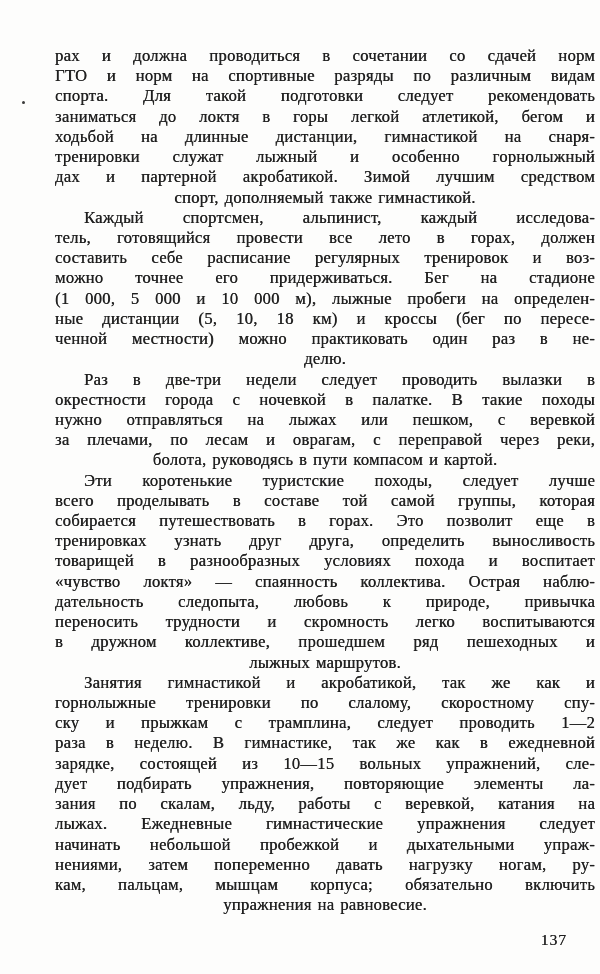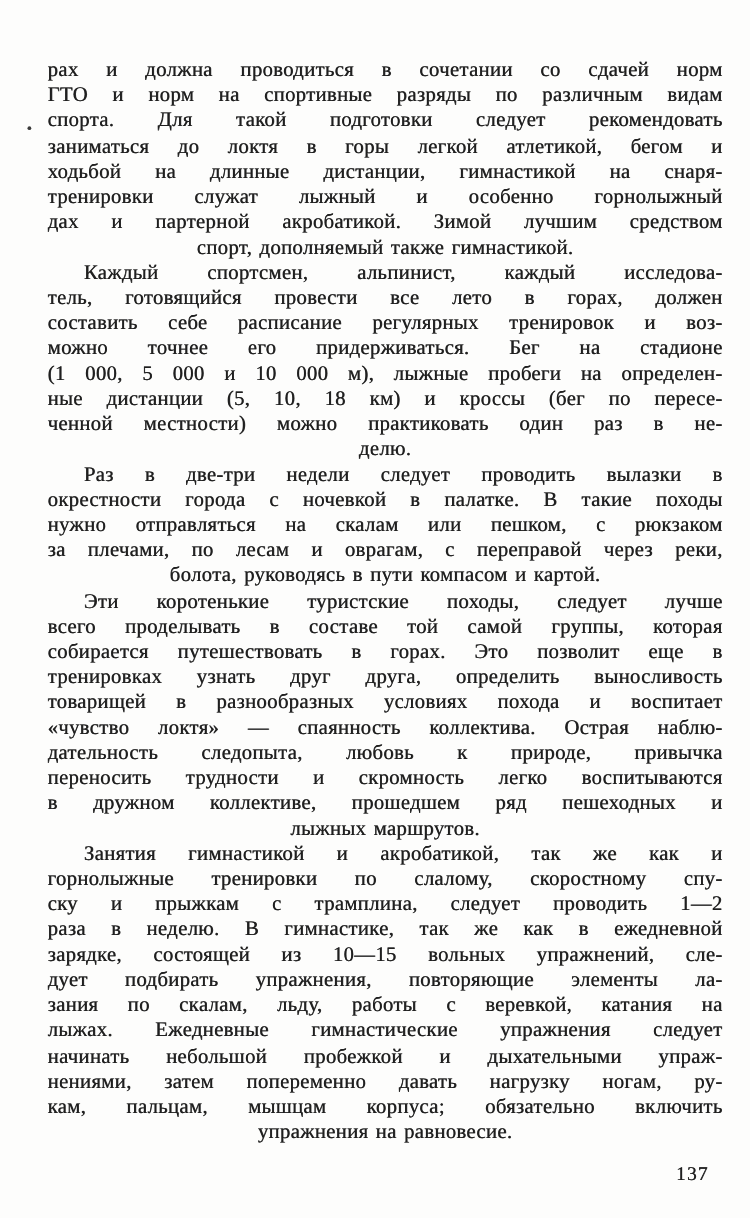--- a/index.html
+++ b/index.html
@@ -13,21 +13,21 @@
   .page {
     position: relative;
     width: 600px;
     height: 974px;
     background: #fdfdfc;
     font-family: "Liberation Serif", "DejaVu Serif", serif;
     color: #1f1f1f;
   }
   .text-block {
     position: absolute;
-    left: 38px;
+    left: 55px;
     top: 46px;
     width: 540px;
   }
   .line {
     font-size: 16.6px;
     line-height: 20.23px;
     height: 20.23px;
     overflow: hidden;
     text-align: justify;
     letter-spacing: 0.25px;
@@ -105,21 +105,21 @@
       <div class="line">ные дистанции (5, 10, 18 км) и кроссы (бег по пересе-</div>
 
       <div class="line">ченной местности) можно практиковать один раз в не-</div>
 
       <div class="line last">делю.</div>
 
       <div class="line indent">Раз в две-три недели следует проводить вылазки в</div>
 
       <div class="line">окрестности города с ночевкой в палатке. В такие походы</div>
 
-      <div class="line">нужно отправляться на скалам или пешком, с рюкзаком</div>
+      <div class="line">нужно отправляться на лыжах или пешком, с веревкой</div>
 
       <div class="line">за плечами, по лесам и оврагам, с переправой через реки,</div>
 
       <div class="line last">болота, руководясь в пути компасом и картой.</div>
 
       <div class="line indent">Эти коротенькие туристские походы, следует лучше</div>
 
       <div class="line">всего проделывать в составе той самой группы, которая</div>
 
       <div class="line">собирается путешествовать в горах. Это позволит еще в</div>

